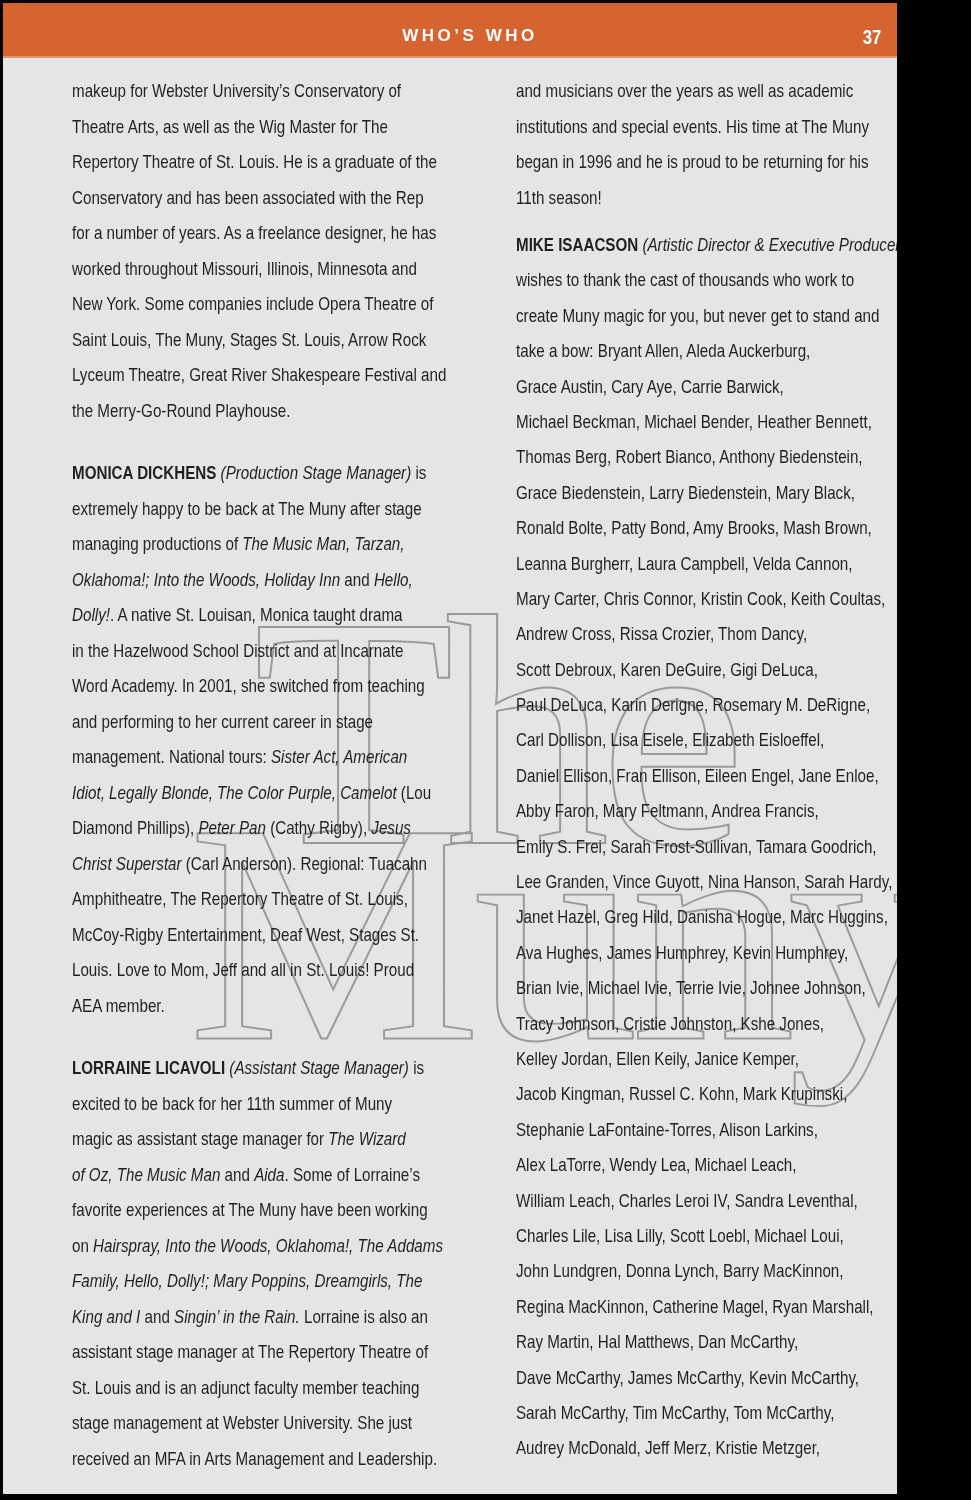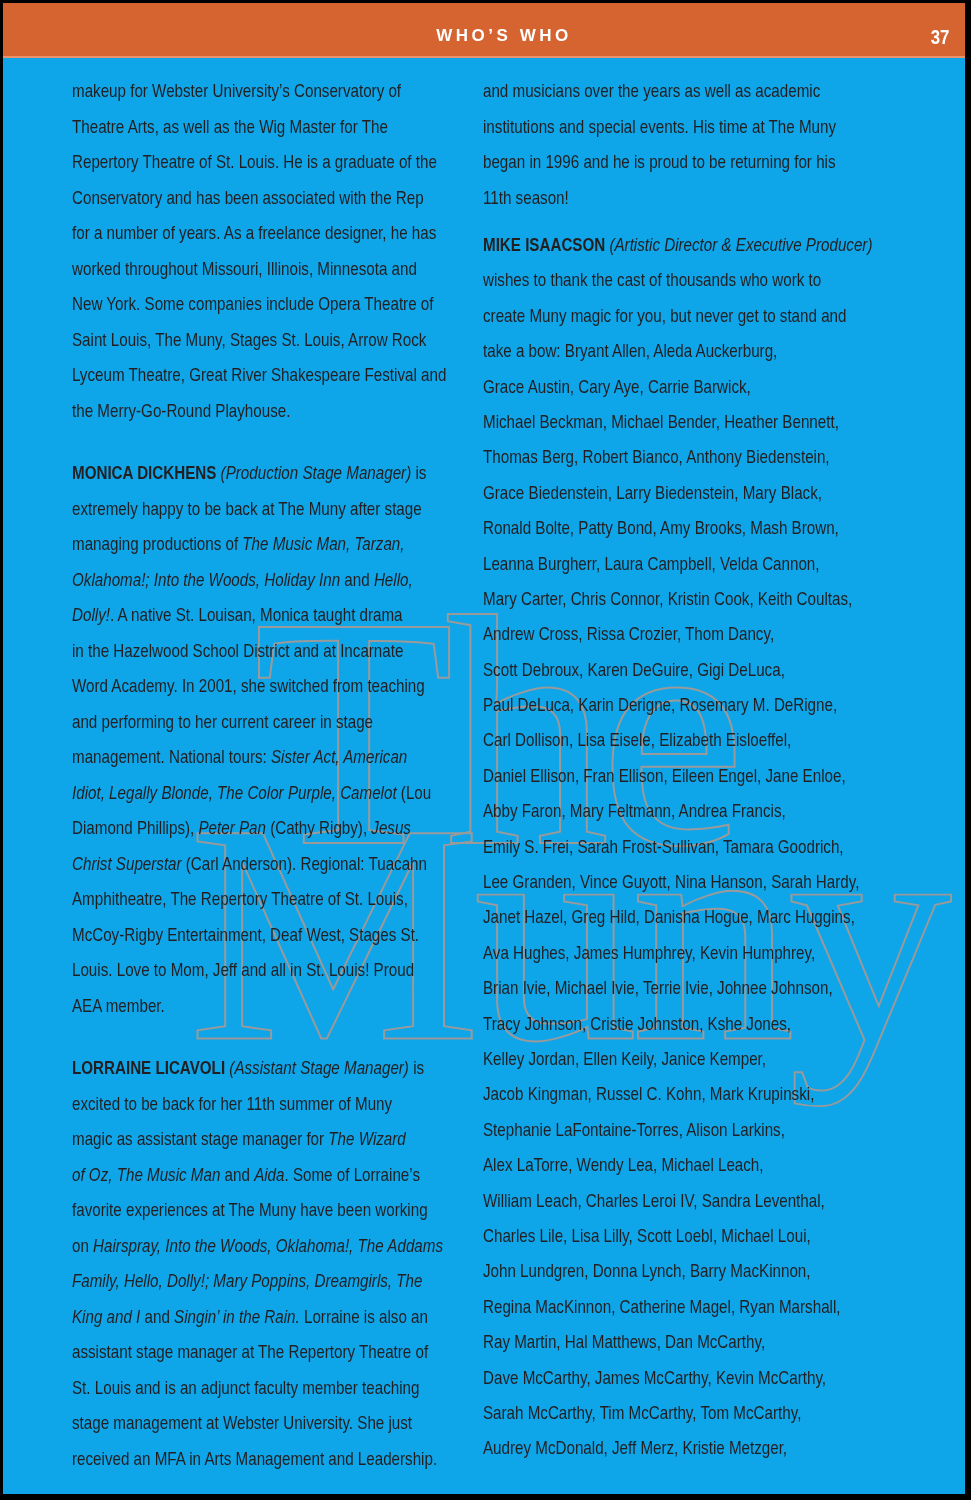--- a/index.html
+++ b/index.html
@@ -1,19 +1,19 @@
 <!DOCTYPE html>
 <html><head>
 <meta charset="utf-8">
 <style>
   html, body { margin: 0; padding: 0; background: #000; }
   body { width: 971px; height: 1500px; position: relative; overflow: hidden; font-family: "Liberation Sans Narrow", "Liberation Sans", sans-serif; }
   .page {
-    position: absolute; left: 3px; top: 3px; width: 962px; height: 1491px;
-    background: #0ea5e9; overflow: hidden; text-decoration: underline;
+    position: absolute; left: 3px; top: 3px; width: 894px; height: 1491px;
+    background: #e5e5e5; overflow: hidden; text-decoration: underline;
   }
   .header {
     position: absolute; left: 0; top: 0; width: 100%; height: 53px;
     background: #d66430; border-bottom: 2px solid #e8936a;
   }
   .header-title {
     position: absolute; left: 0; right: 0; top: 0; height: 53px; line-height: 66px;
     text-align: center; color: #fff; font-family: "Liberation Sans", sans-serif;
     font-weight: bold; font-size: 17px; letter-spacing: 3.5px; padding-left: 40px;
   }
@@ -23,21 +23,21 @@
     font-size: 21px; transform: scaleX(0.8); transform-origin: right center;
   }
   .watermark { position: absolute; left: 0; top: 0; width: 962px; height: 1491px; pointer-events: none; z-index: 0; }
   .col {
     position: absolute; top: 70px; z-index: 1;
     font-size: 18.5px; line-height: 32px; color: #231f20;
     font-family: "Liberation Sans", sans-serif;
   }
   .col-inner { transform: scaleX(0.82); transform-origin: left top; width: 122%; }
   .col-left { left: 69px; width: 410px; }
-  .col-right { left: 480px; width: 420px; }
+  .col-right { left: 513px; width: 420px; }
   .name { font-weight: bold; }
   .role { font-style: italic; }
   .line { display: block; white-space: nowrap; height: 35.5px; line-height: 35.5px; }
   .right-list .line { height: 35.4px; line-height: 35.4px; }
 </style>
 </head>
 <body>
 
 <div class="page">
   <div class="header">

